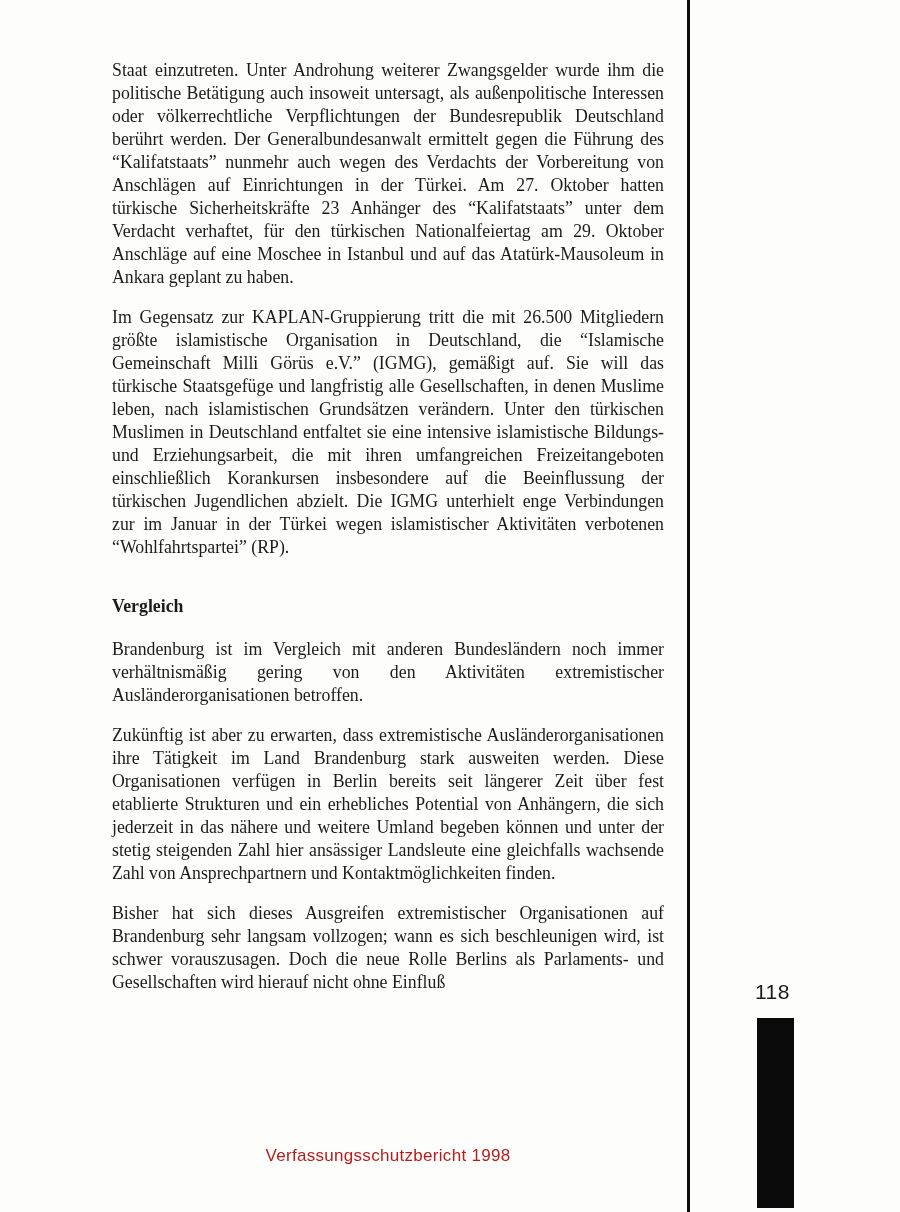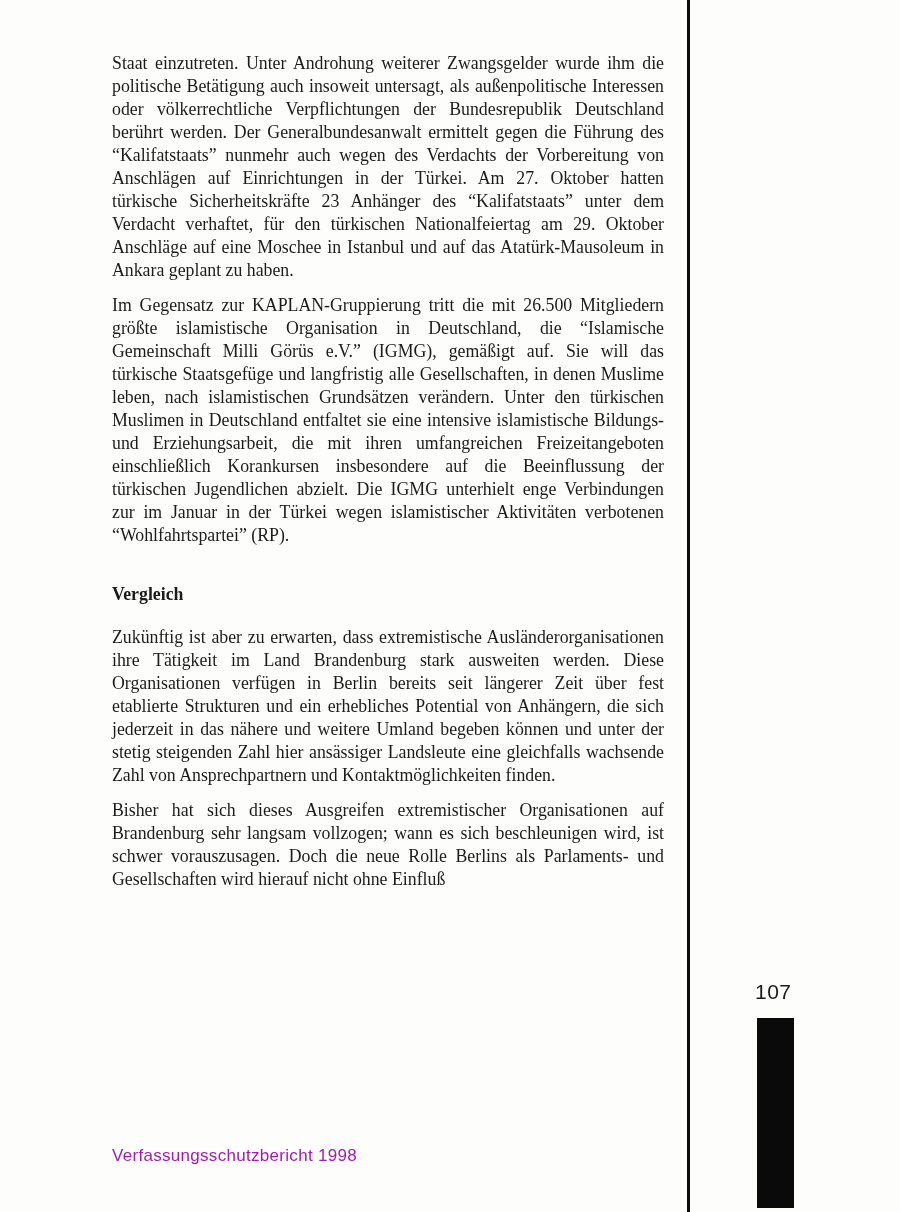--- a/index.html
+++ b/index.html
@@ -18,21 +18,21 @@
     top: 42px;
     width: 552px;
     color: #1b1b1b;
     font-size: 17.8px;
     line-height: 23px;
     text-align: justify;
     hyphens: auto;
     -webkit-hyphens: auto;
   }
   .text-column p {
-    margin: 10px 0 12px 0;
+    margin: 17px 0 12px 0;
   }
   .section-heading {
     font-size: 17.8px;
     font-weight: bold;
     margin: 36px 0 20px 0;
     text-align: left;
   }
   .vertical-rule {
     position: absolute;
     left: 687px;
@@ -57,41 +57,42 @@
     top: 1018px;
     width: 37px;
     height: 190px;
     background: #0a0a0a;
   }
   .page-footer {
     position: absolute;
     left: 112px;
     top: 1146px;
     width: 552px;
-    text-align: left;
+    text-align: center;
     font-family: "Liberation Sans", sans-serif;
     font-size: 17px;
-    color: #a21caf;
+    color: #b91c1c;
     letter-spacing: 0.3px;
   }
 </style>
 </head>
 <body>
 
 <div class="scan-page">
 
   <div class="text-column">
     <p>Staat einzutreten. Unter Androhung weiterer Zwangsgelder wurde ihm die politische Betätigung auch insoweit untersagt, als außenpolitische Interessen oder völkerrechtliche Verpflichtungen der Bundesrepublik Deutschland berührt werden. Der Generalbundesanwalt ermittelt gegen die Führung des “Kalifatstaats” nunmehr auch wegen des Verdachts der Vorbereitung von Anschlägen auf Einrichtungen in der Türkei. Am 27. Oktober hatten türkische Sicherheitskräfte 23 Anhänger des “Kalifatstaats” unter dem Verdacht verhaftet, für den türkischen Nationalfeiertag am 29. Oktober Anschläge auf eine Moschee in Istanbul und auf das Atatürk-Mausoleum in Ankara geplant zu haben.</p>
     <p>Im Gegensatz zur KAPLAN-Gruppierung tritt die mit 26.500 Mitgliedern größte islamistische Organisation in Deutschland, die “Islamische Gemeinschaft Milli Görüs e.V.” (IGMG), gemäßigt auf. Sie will das türkische Staatsgefüge und langfristig alle Gesellschaften, in denen Muslime leben, nach islamistischen Grundsätzen verändern. Unter den türkischen Muslimen in Deutschland entfaltet sie eine intensive islamistische Bildungs- und Erziehungsarbeit, die mit ihren umfangreichen Freizeitangeboten einschließlich Korankursen insbesondere auf die Beeinflussung der türkischen Jugendlichen abzielt. Die IGMG unterhielt enge Verbindungen zur im Januar in der Türkei wegen islamistischer Aktivitäten verbotenen “Wohlfahrtspartei” (RP).</p>
     <div class="section-heading">Vergleich</div>
+    <p>Brandenburg ist im Vergleich mit anderen Bundesländern noch immer verhältnismäßig gering von den Aktivitäten extremistischer Ausländerorganisationen betroffen.</p>
     <p>Zukünftig ist aber zu erwarten, dass extremistische Ausländerorganisationen ihre Tätigkeit im Land Brandenburg stark ausweiten werden. Diese Organisationen verfügen in Berlin bereits seit längerer Zeit über fest etablierte Strukturen und ein erhebliches Potential von Anhängern, die sich jederzeit in das nähere und weitere Umland begeben können und unter der stetig steigenden Zahl hier ansässiger Landsleute eine gleichfalls wachsende Zahl von Ansprechpartnern und Kontaktmöglichkeiten finden.</p>
     <p>Bisher hat sich dieses Ausgreifen extremistischer Organisationen auf Brandenburg sehr langsam vollzogen; wann es sich beschleunigen wird, ist schwer vorauszusagen. Doch die neue Rolle Berlins als Parlaments- und Gesellschaften wird hierauf nicht ohne Einfluß</p>
   </div>
 
   <div class="vertical-rule"></div>
 
-  <div class="page-number">107</div>
+  <div class="page-number">118</div>
 
   <div class="thumb-bar"></div>
 
   <div class="page-footer">Verfassungsschutzbericht 1998</div>
 
 </div>
 
 </body></html>

